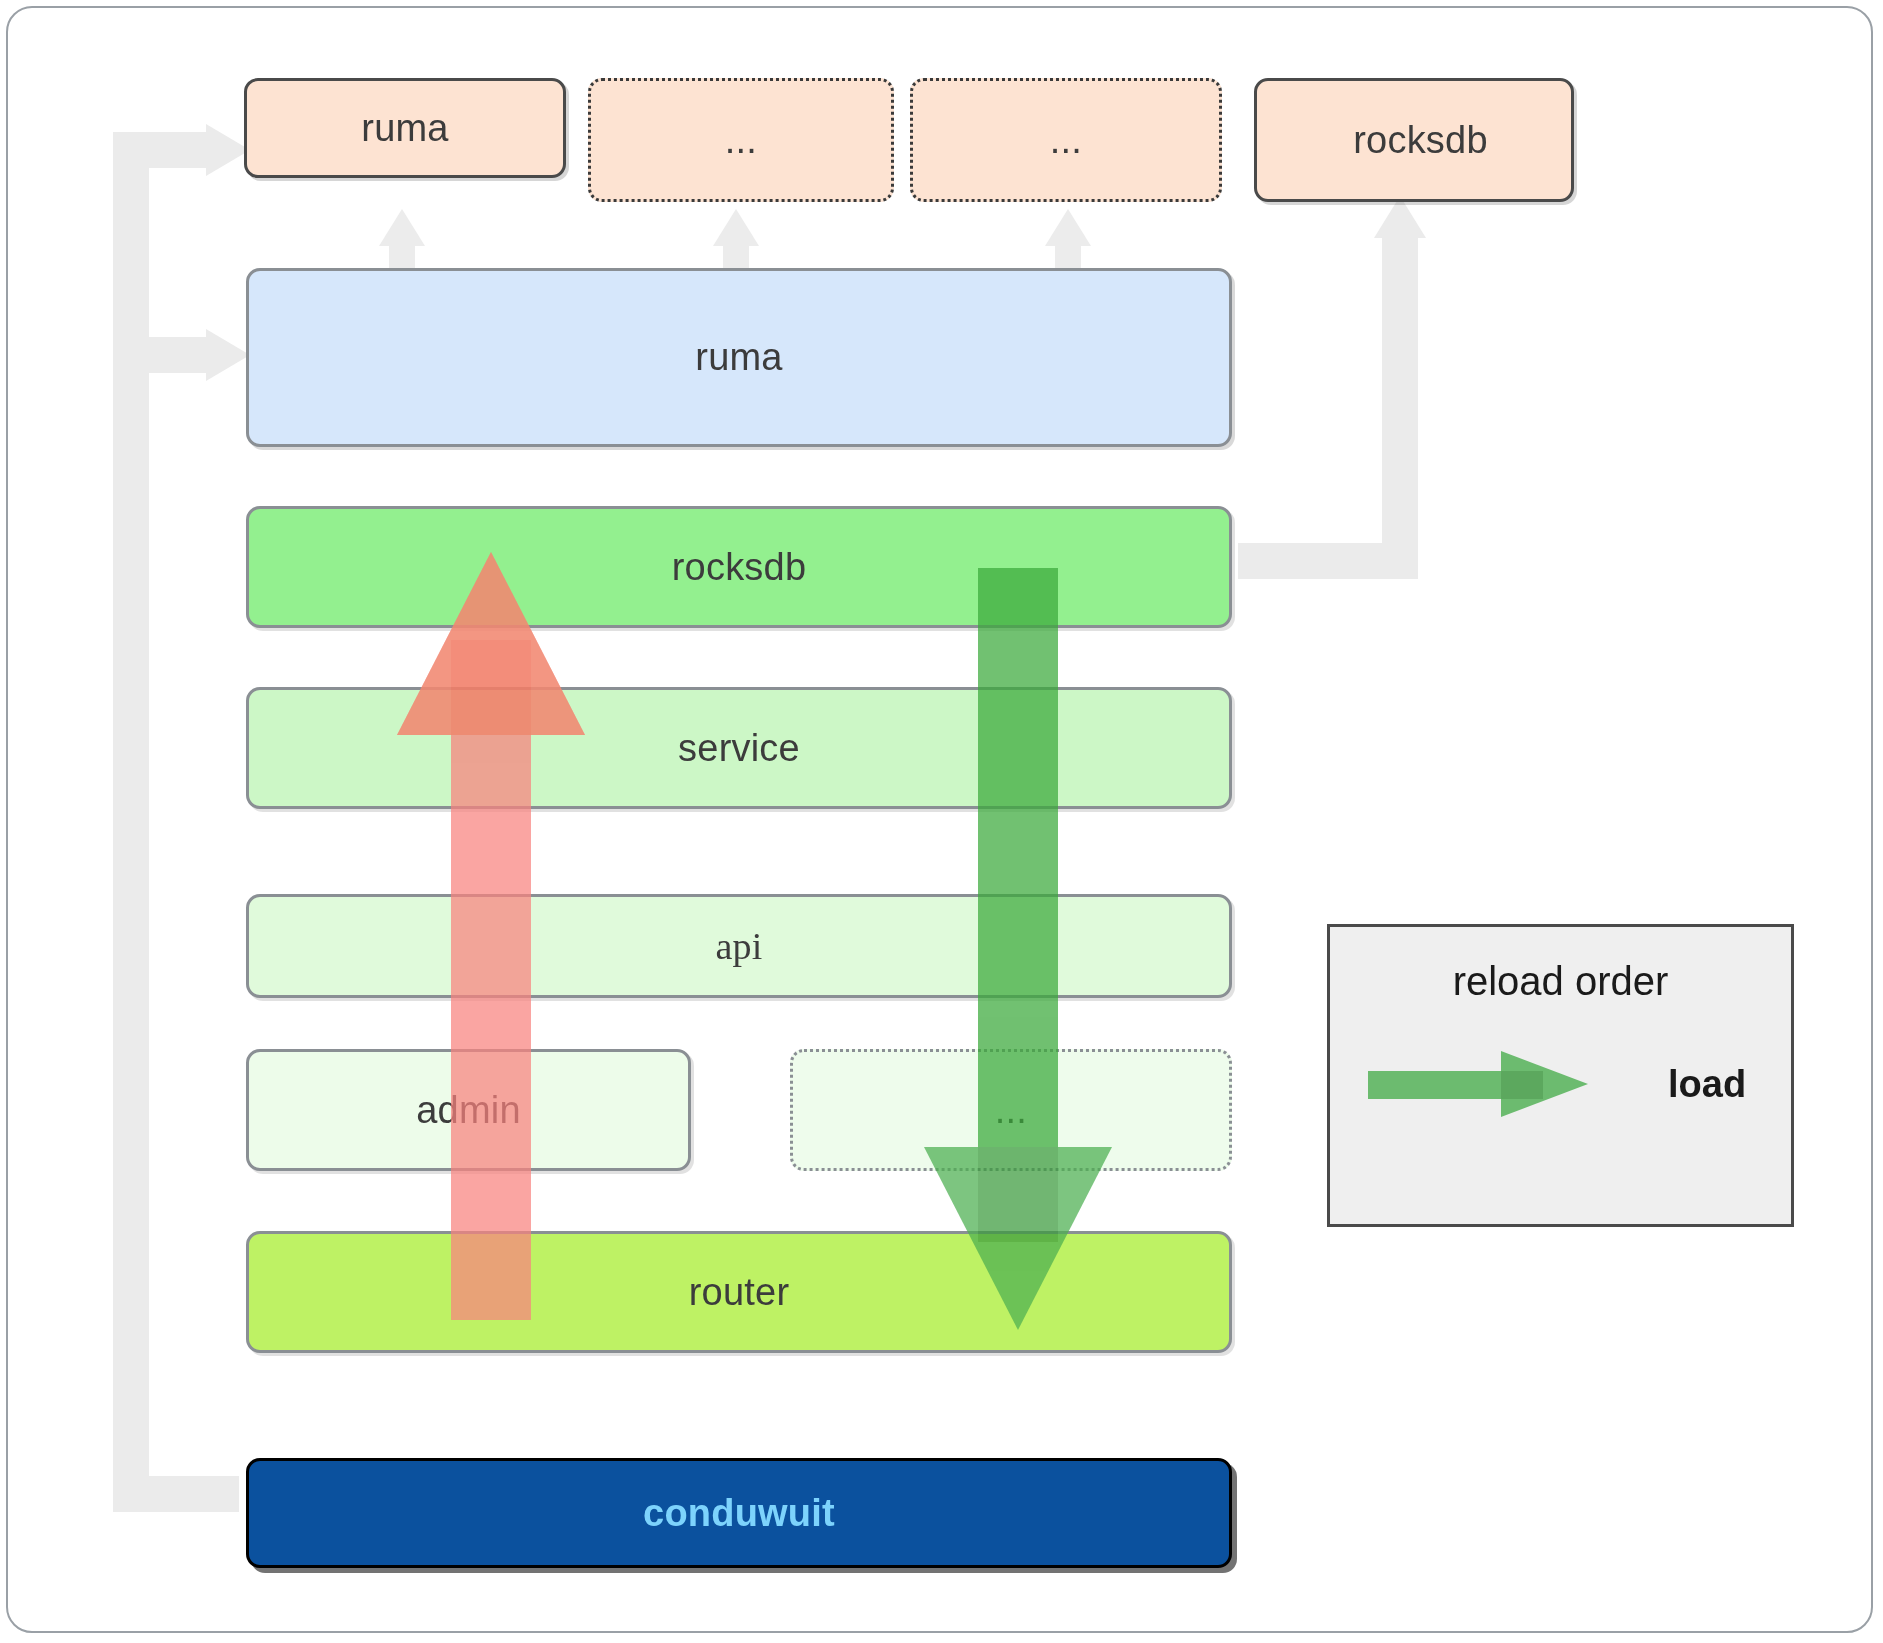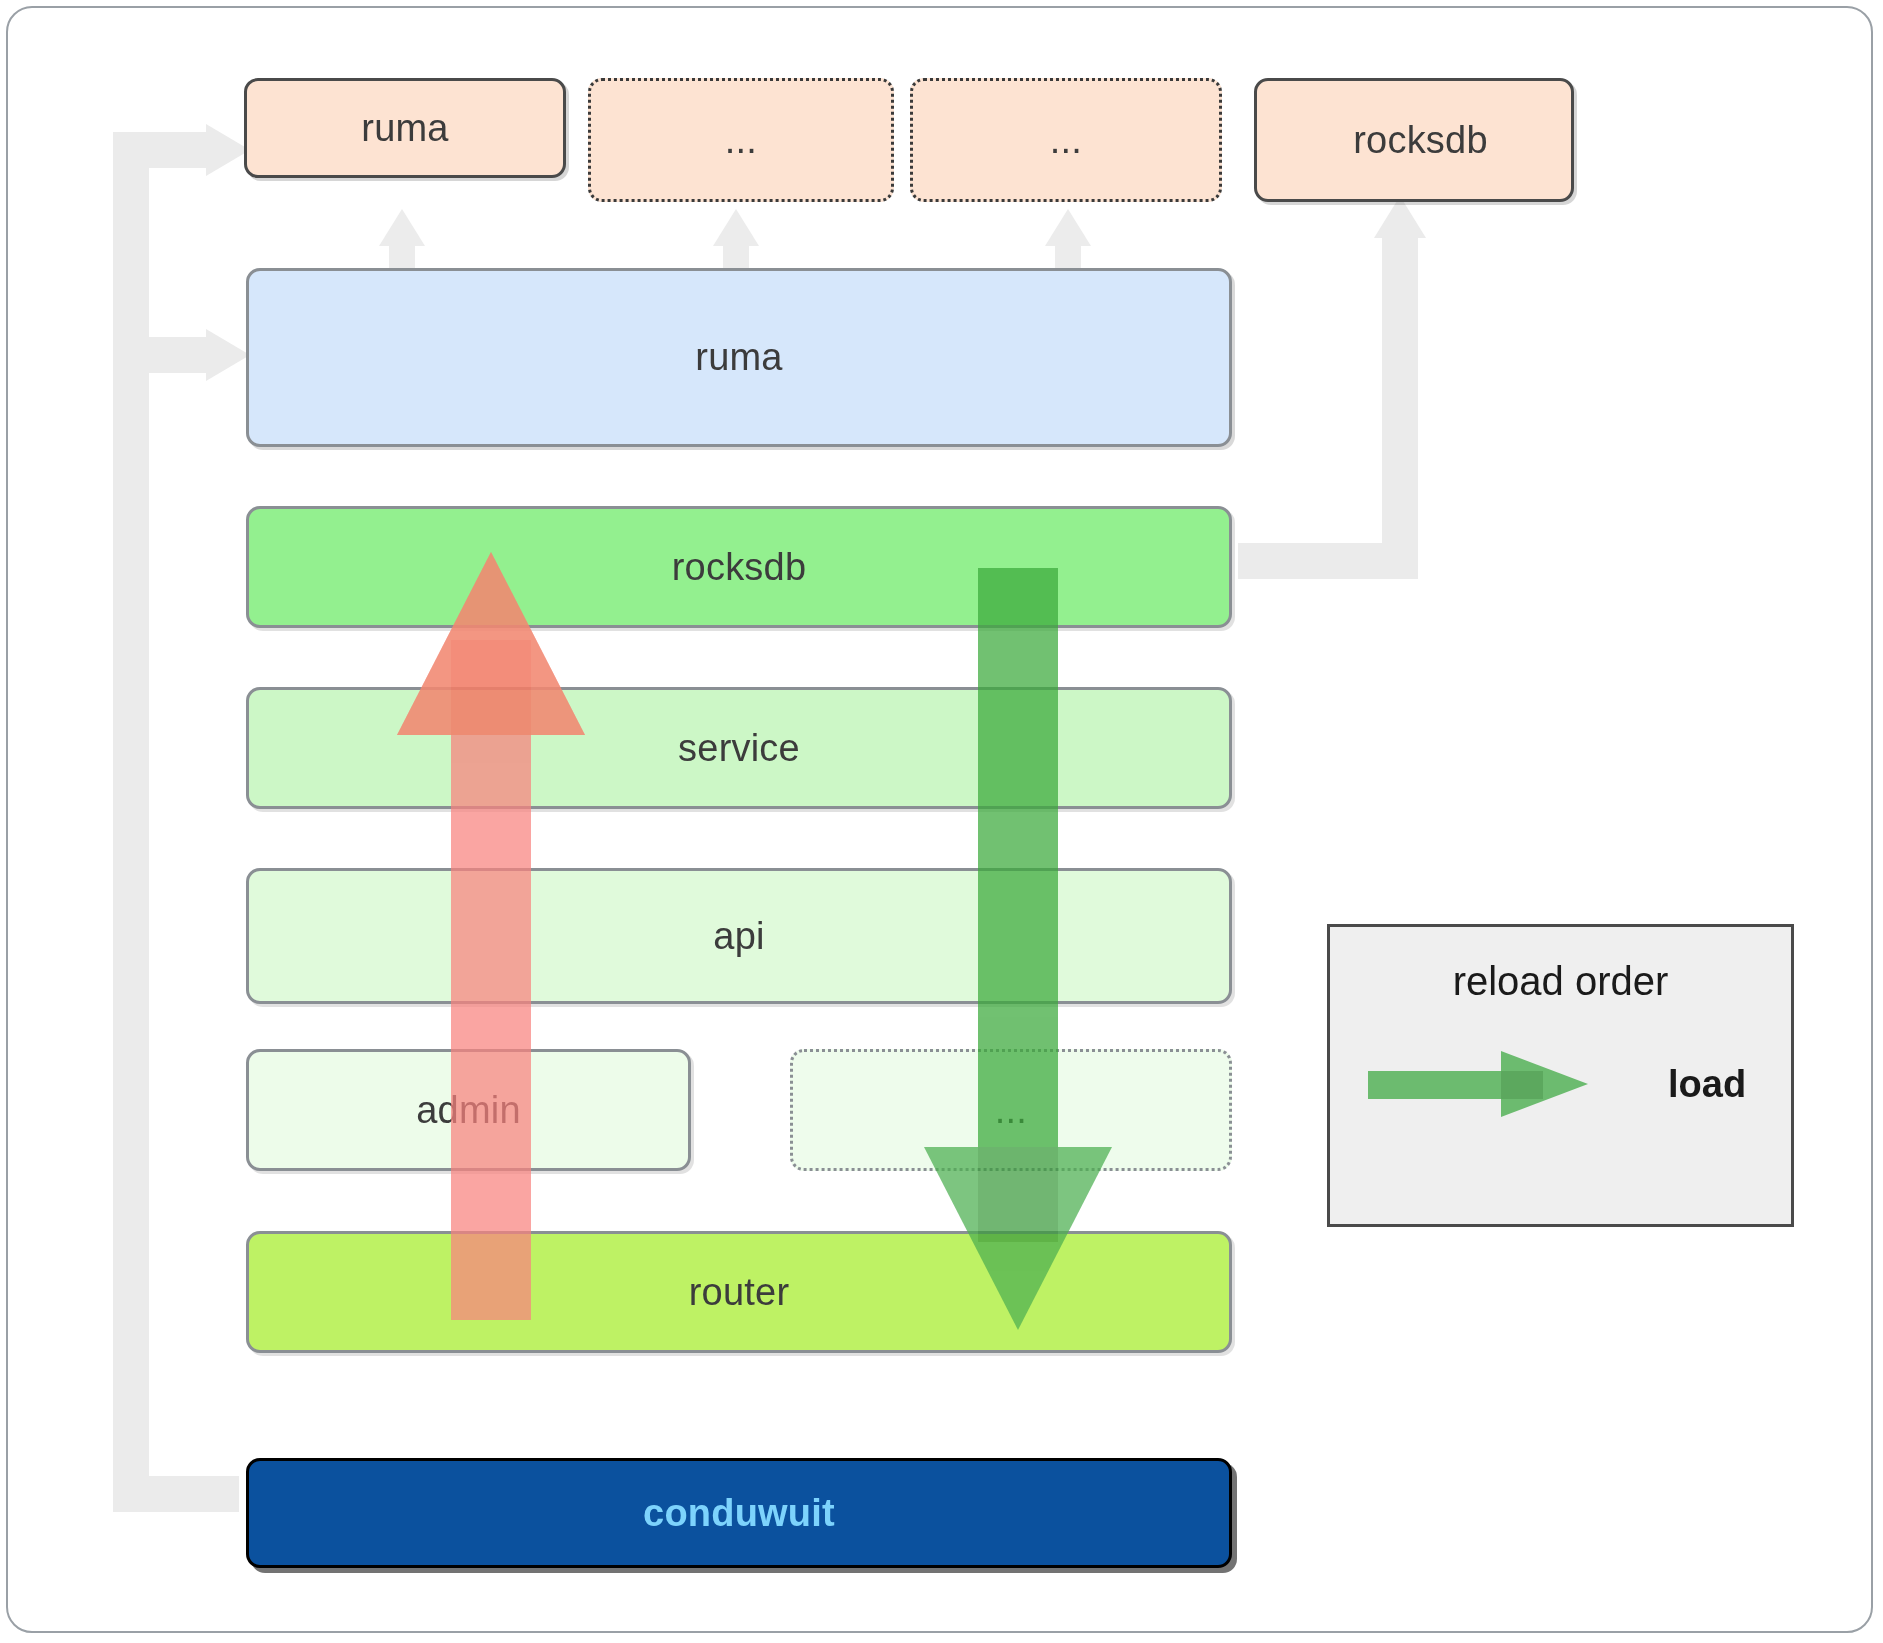--- a/index.html
+++ b/index.html
@@ -194,21 +194,21 @@
   </div>
 
   <div class="box layer" style="left:246px; top:506px; width:986px; height:122px; background:#93f08f;">
     <span>rocksdb</span>
   </div>
 
   <div class="box layer" style="left:246px; top:687px; width:986px; height:122px; background:#ccf7c6;">
     <span>service</span>
   </div>
 
-  <div class="box layer" style="left:246px; top:868px; width:986px; height:136px; background:#e0fadb;">
+  <div class="box layer" style="left:246px; top:894px; width:986px; height:104px; background:#e0fadb;font-family:Liberation Serif, serif;">
     <span>api</span>
   </div>
 
   <div class="box layer" style="left:246px; top:1049px; width:445px; height:122px; background:#edfcea;">
     <span>admin</span>
   </div>
 
   <div class="box layer dotted" style="left:790px; top:1049px; width:442px; height:122px; background:#eefcec;">
     <span>...</span>
   </div>

